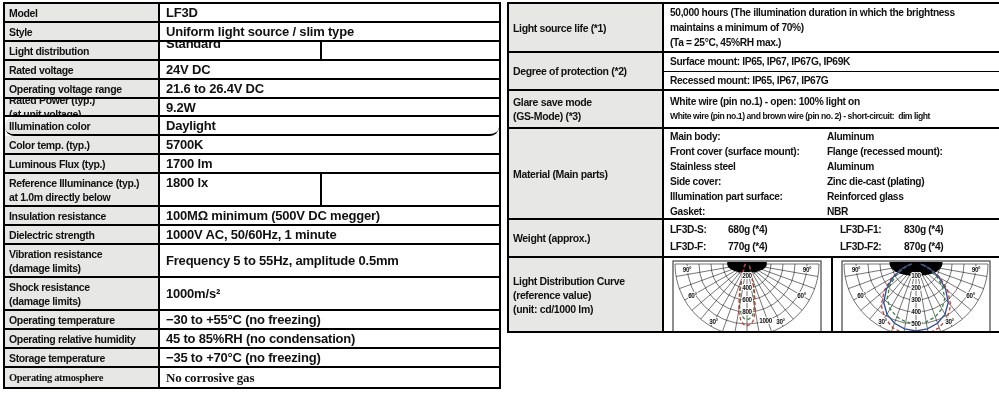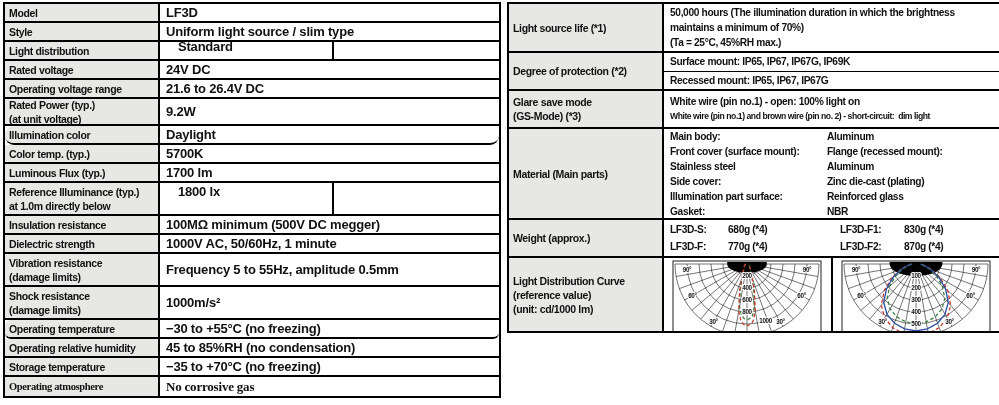--- a/index.html
+++ b/index.html
@@ -11,21 +11,21 @@
   .row:last-child{border-bottom:none;}
   .cell{box-sizing:border-box;overflow:hidden;}
   .label{flex:0 0 155px;width:155px;background:#e7e7e5;border-right:2px solid #000;
          padding:1px 4px;display:flex;flex-direction:column;justify-content:center;
          font-weight:bold;font-size:10.5px;letter-spacing:-0.35px;line-height:14px;}
   .value{flex:1;padding:1px 6px;display:flex;flex-direction:column;justify-content:center;
          font-weight:bold;font-size:13px;letter-spacing:-0.2px;line-height:15px;}
   .right .value{font-size:10.2px;letter-spacing:-0.35px;line-height:15px;}
   .tline{white-space:pre;}
   .condensed{font-size:8.6px;letter-spacing:-0.45px;}
-  .value.splitwrap{padding:12px;align-items:stretch;}
+  .value.splitwrap{padding:0;align-items:stretch;}
   .vhalf{display:flex;align-items:center;padding:0 6px;box-sizing:border-box;}
   .vhalf.first{width:162px;flex:0 0 162px;border-right:2px solid #000;}
   .vhalf.rest{flex:1;}
   .value.subwrap{padding:0;}
   .subrow{flex:1;display:flex;align-items:center;padding:0 6px;box-sizing:border-box;}
   .subrow.first{border-bottom:1.5px solid #000;}
   .pairs{display:grid;grid-template-columns:157px 1fr;line-height:15px;}
   .pairs div{white-space:pre;}
   .wgrid{display:grid;grid-template-columns:58px 112px 64px 1fr;line-height:17px;}
   .wgrid div{white-space:pre;}
@@ -76,21 +76,21 @@
         </div>
       </div>
       <div class="row" style="height: 19px;">
         <div class="cell label">
           <div class="tline">Operating voltage range</div>
         </div>
         <div class="cell value">
           <div class="tline">21.6 to 26.4V DC</div>
         </div>
       </div>
-      <div class="row" style="height: 27px;">
+      <div class="row" style="height: 18px;">
         <div class="cell label">
           <div class="tline">Rated Power (typ.)</div>
           <div class="tline">(at unit voltage)</div>
         </div>
         <div class="cell value">
           <div class="tline">9.2W</div>
         </div>
       </div>
       <div class="row" style="height: 19px; border-radius: 9px;">
         <div class="cell label">
@@ -157,21 +157,21 @@
       </div>
       <div class="row" style="height: 33px;">
         <div class="cell label">
           <div class="tline">Shock resistance</div>
           <div class="tline">(damage limits)</div>
         </div>
         <div class="cell value">
           <div class="tline">1000m/s²</div>
         </div>
       </div>
-      <div class="row" style="height: 19px; border-radius: 6px;">
+      <div class="row" style="height: 19px;">
         <div class="cell label">
           <div class="tline">Operating temperature</div>
         </div>
         <div class="cell value">
           <div class="tline">−30 to +55°C (no freezing)</div>
         </div>
       </div>
       <div class="row" style="height: 19px;">
         <div class="cell label">
           <div class="tline">Operating relative humidity</div>

